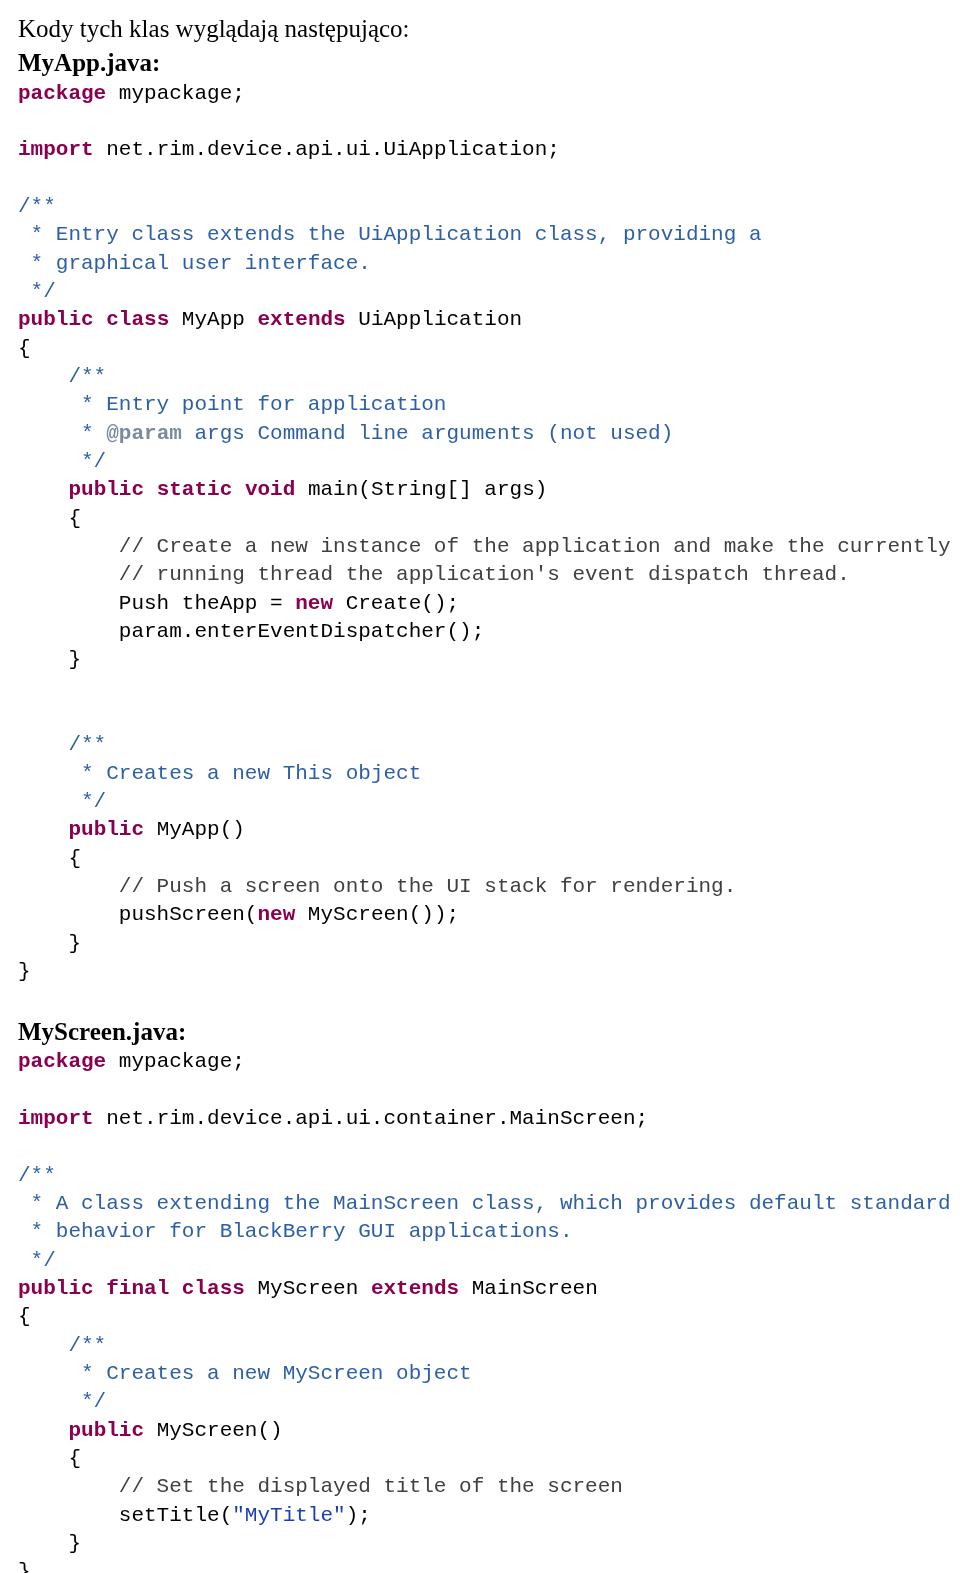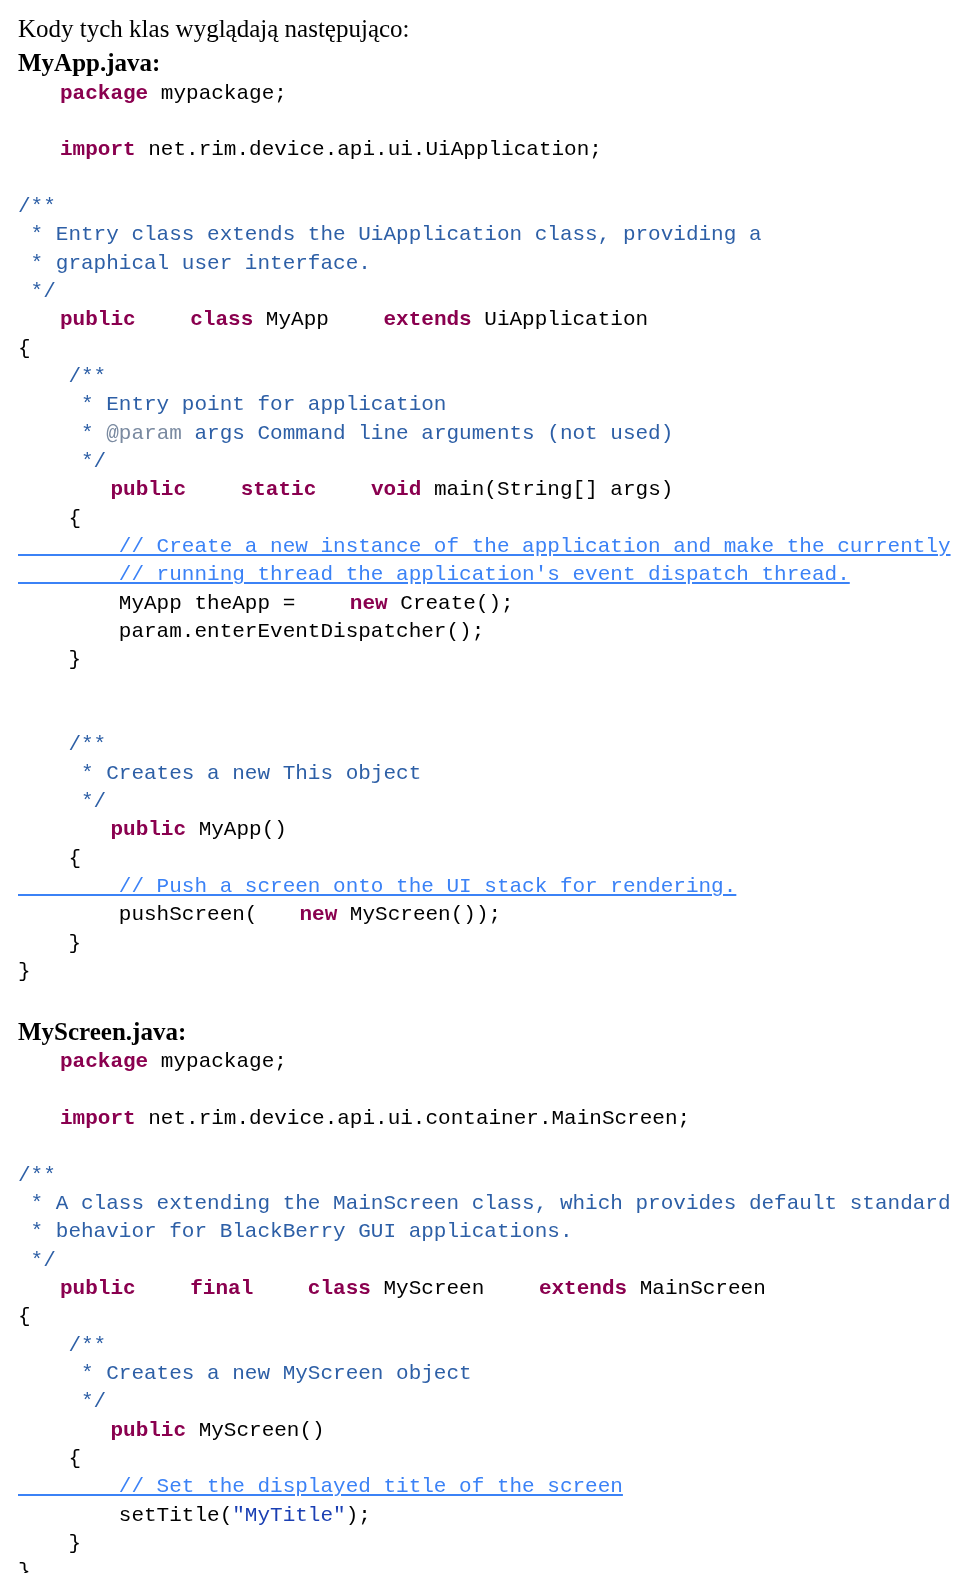--- a/index.html
+++ b/index.html
@@ -13,24 +13,24 @@
     font-size: 21px;
     line-height: 1.35;
     padding: 12px 18px 40px 18px;
     color: #000;
   }
   .serif {
     font-family: "Times New Roman", Times, serif;
     font-size: 25px;
   }
   .bold { font-weight: bold; }
-  .kw { color: #8a004f; font-weight: bold; margin-left: 42px; }
-  .comment { color: #3b82f6; text-decoration: underline; }
+  .kw { color: #8a004f; font-weight: bold; }
+  .comment { color: #404040; }
   .javadoc { color: #2d5fa6; }
-  .tag { color: #7a8aa0; font-weight: normal; }
+  .tag { color: #7a8aa0; font-weight: bold; }
   .str { color: #1a3fb3; }
   pre {
     margin: 0;
     white-space: pre;
     font-family: Consolas, "Courier New", monospace;
     font-size: 21px;
     line-height: 1.35;
   }
   .biggap { height: 28px; }
 </style>
@@ -51,21 +51,21 @@
 <span class="kw">public</span> <span class="kw">class</span><span> MyApp </span><span class="kw">extends</span><span> UiApplication</span>
 <span>{</span>
 <span class="javadoc">    /**</span>
 <span class="javadoc">     * Entry point for application</span>
 <span class="javadoc">     * </span><span class="tag">@param</span><span class="javadoc"> args Command line arguments (not used)</span>
 <span class="javadoc">     */</span>
 <span>    </span><span class="kw">public</span> <span class="kw">static</span> <span class="kw">void</span><span> main(String[] args)</span>
 <span>    {</span>
 <span class="comment">        // Create a new instance of the application and make the currently</span>
 <span class="comment">        // running thread the application's event dispatch thread.</span>
-<span>        MyApp theApp = </span><span class="kw">new</span><span> Create();</span>
+<span>        Push theApp = </span><span class="kw">new</span><span> Create();</span>
 <span>        param.enterEventDispatcher();</span>
 <span>    }</span>
 
 
 <span class="javadoc">    /**</span>
 <span class="javadoc">     * Creates a new This object</span>
 <span class="javadoc">     */</span>
 <span>    </span><span class="kw">public</span><span> MyApp()</span>
 <span>    {</span>
 <span class="comment">        // Push a screen onto the UI stack for rendering.</span>

